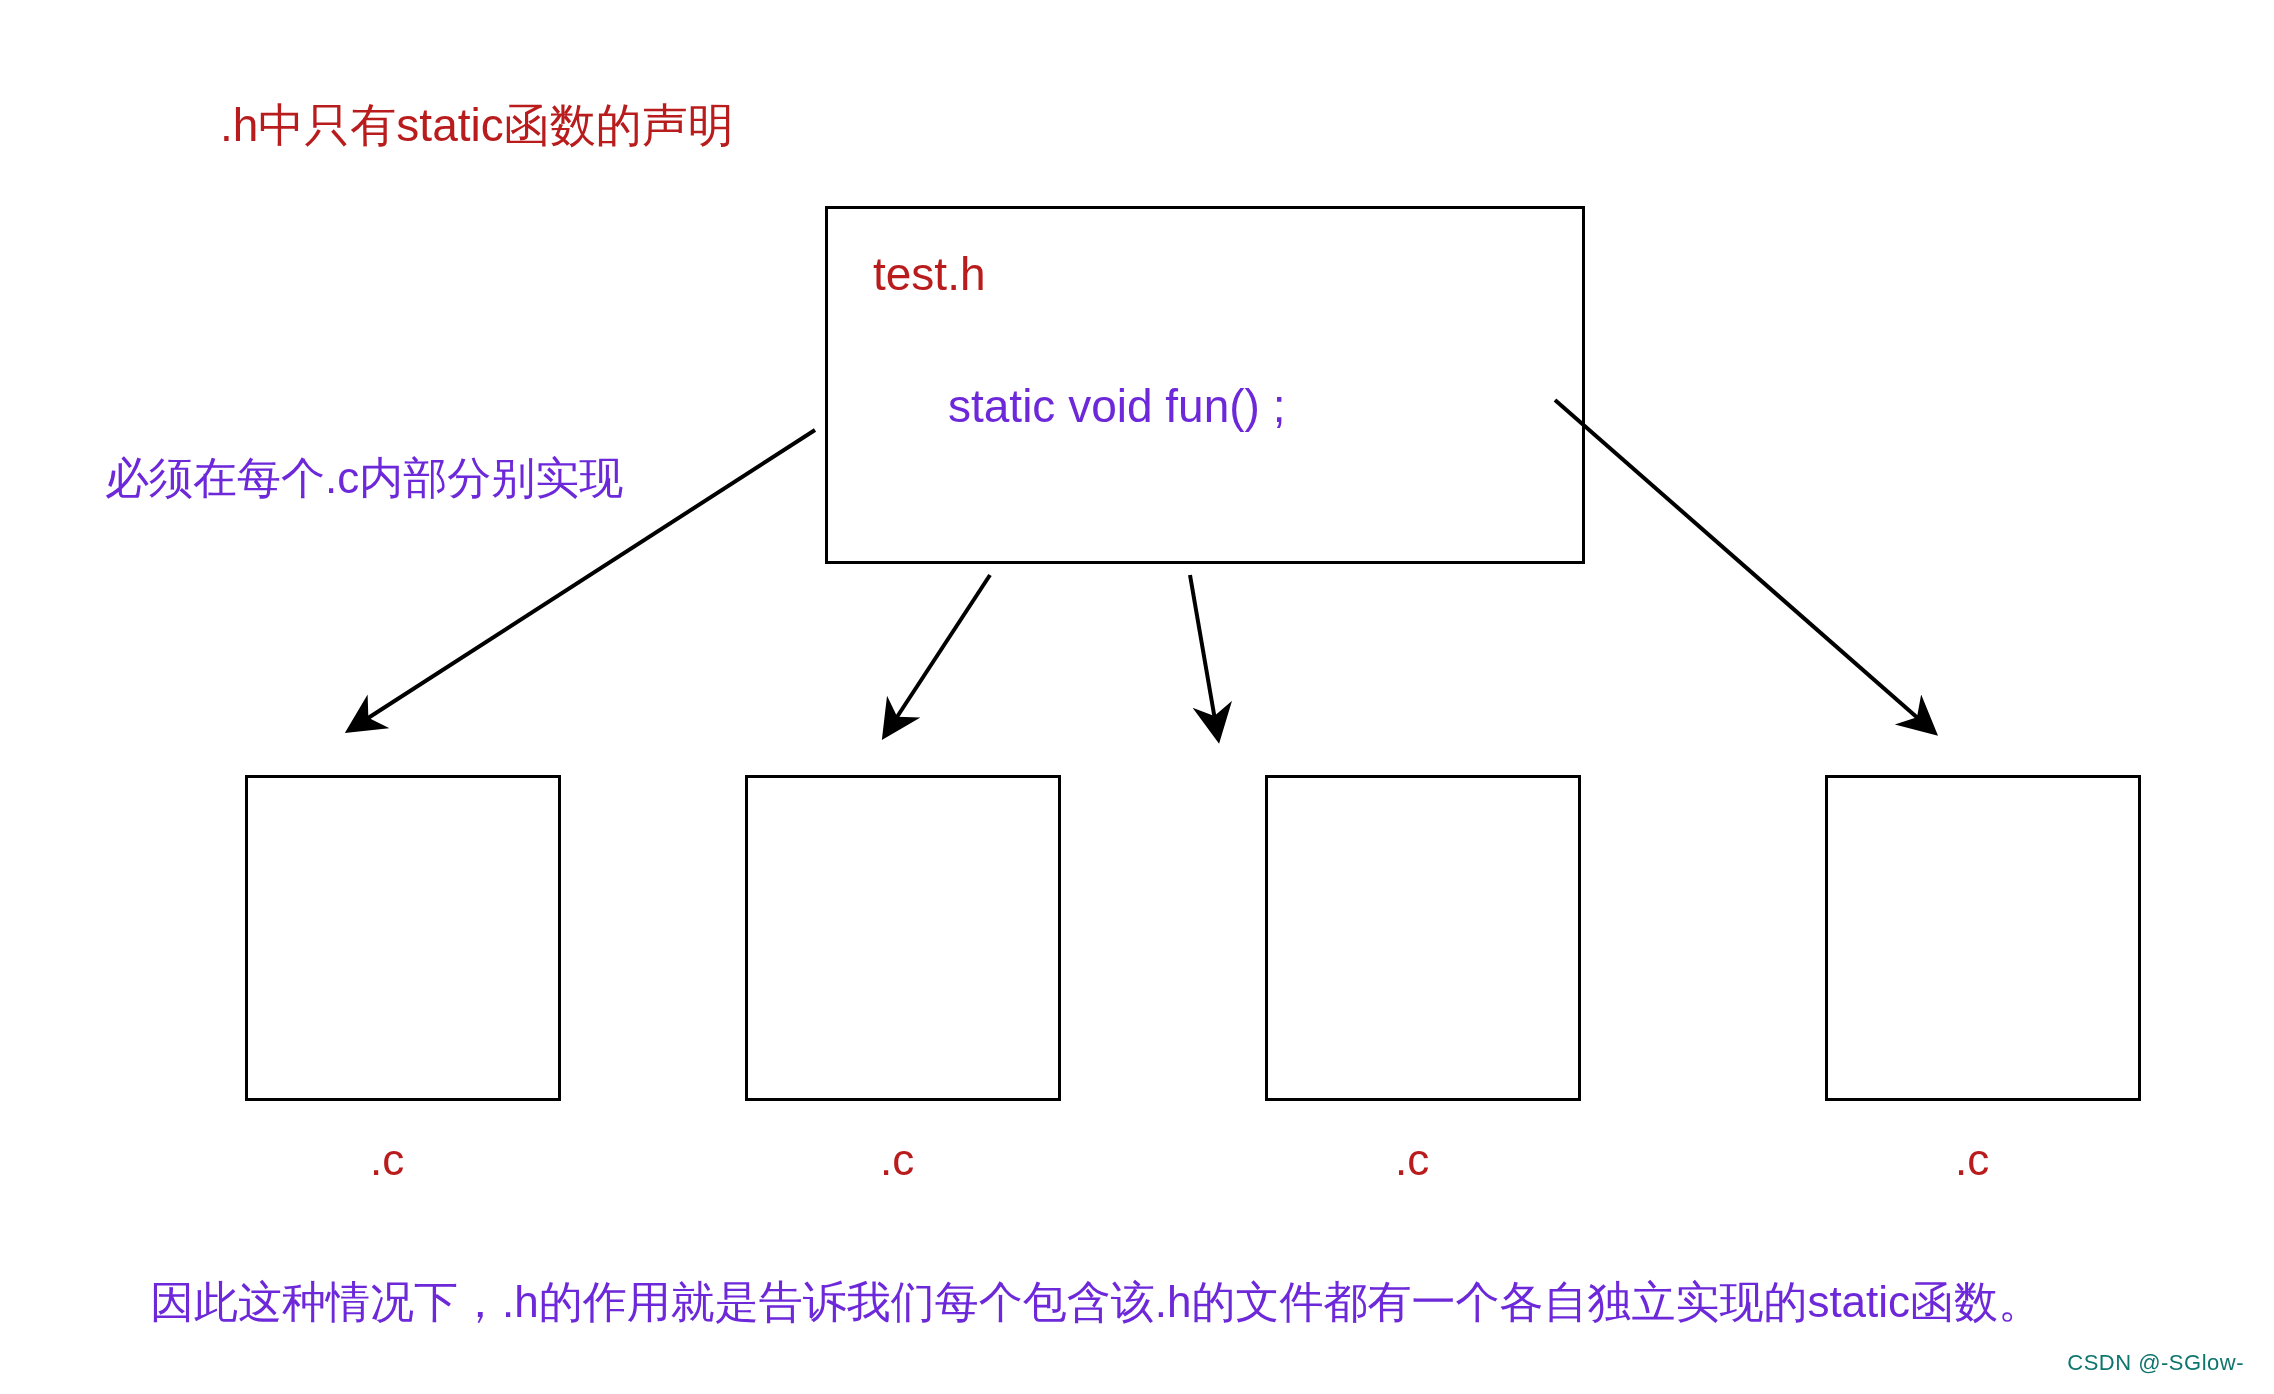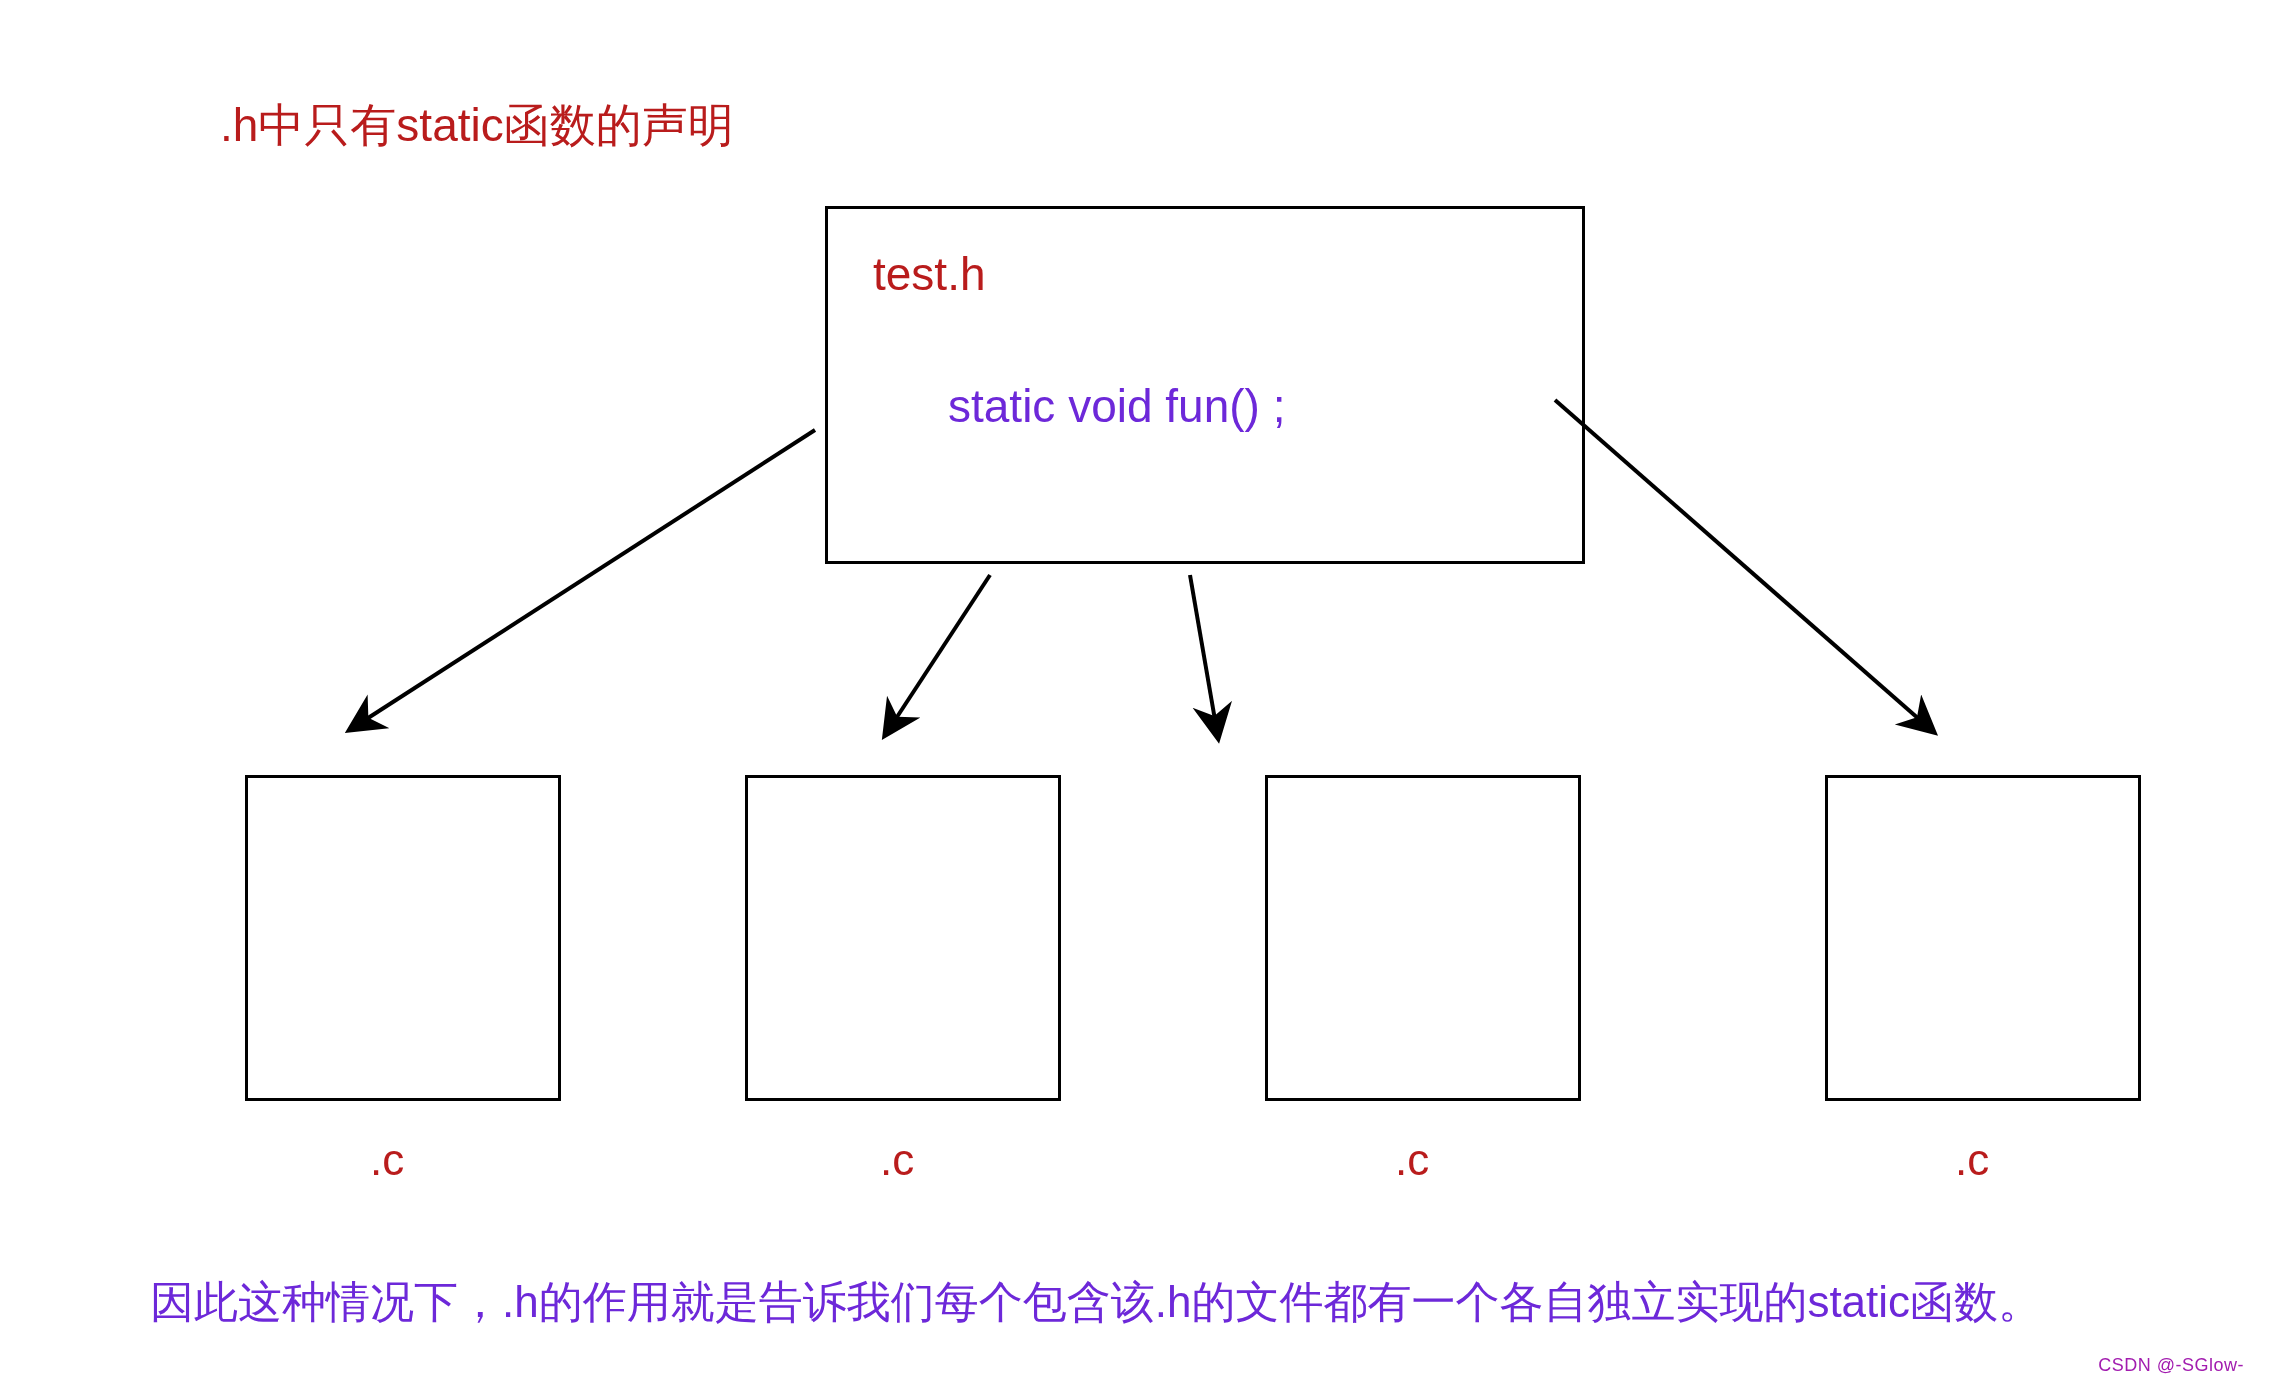--- a/index.html
+++ b/index.html
@@ -39,42 +39,43 @@
   .c-label {
     font-size: 44px;
     font-weight: 400;
   }
   .bottom-note {
     font-size: 44px;
     font-weight: 400;
     white-space: nowrap;
   }
   .watermark {
-    font-size: 18px;
-    color: #a21caf;
+    font-size: 22px;
+    color: #0f766e;
     letter-spacing: 0.5px;
   }
   svg.arrows {
     position: absolute;
     left: 0; top: 0;
     width: 2274px; height: 1394px;
     pointer-events: none;
   }
 </style>
 </head>
 <body>
 
 <div class="abs black-text title" style="left:220px; top:95px;">.h中只有static函数的声明</div>
 
 <div class="abs box" style="left:825px; top:206px; width:710px; height:352px;padding-left:44px;">
   <div class="abs black-text header-file-name" style="left:45px; top:38px;">test.h</div>
   <div class="abs red-text header-file-code" style="left:120px; top:170px;">static void fun() ;</div>
 </div>
 
 <div class="abs red-text side-note" style="left:105px; top:445px;">
+  <div>必须在每个.c内部分别实现</div>
 </div>
 
 <div class="abs box" style="left:245px;  top:775px; width:310px; height:320px;"></div>
 <div class="abs box" style="left:745px;  top:775px; width:310px; height:320px;"></div>
 <div class="abs box" style="left:1265px; top:775px; width:310px; height:320px;"></div>
 <div class="abs box" style="left:1825px; top:775px; width:310px; height:320px;"></div>
 
 <div class="abs black-text c-label" style="left:370px;  top:1135px;">.c</div>
 <div class="abs black-text c-label" style="left:880px;  top:1135px;">.c</div>
 <div class="abs black-text c-label" style="left:1395px; top:1135px;">.c</div>

